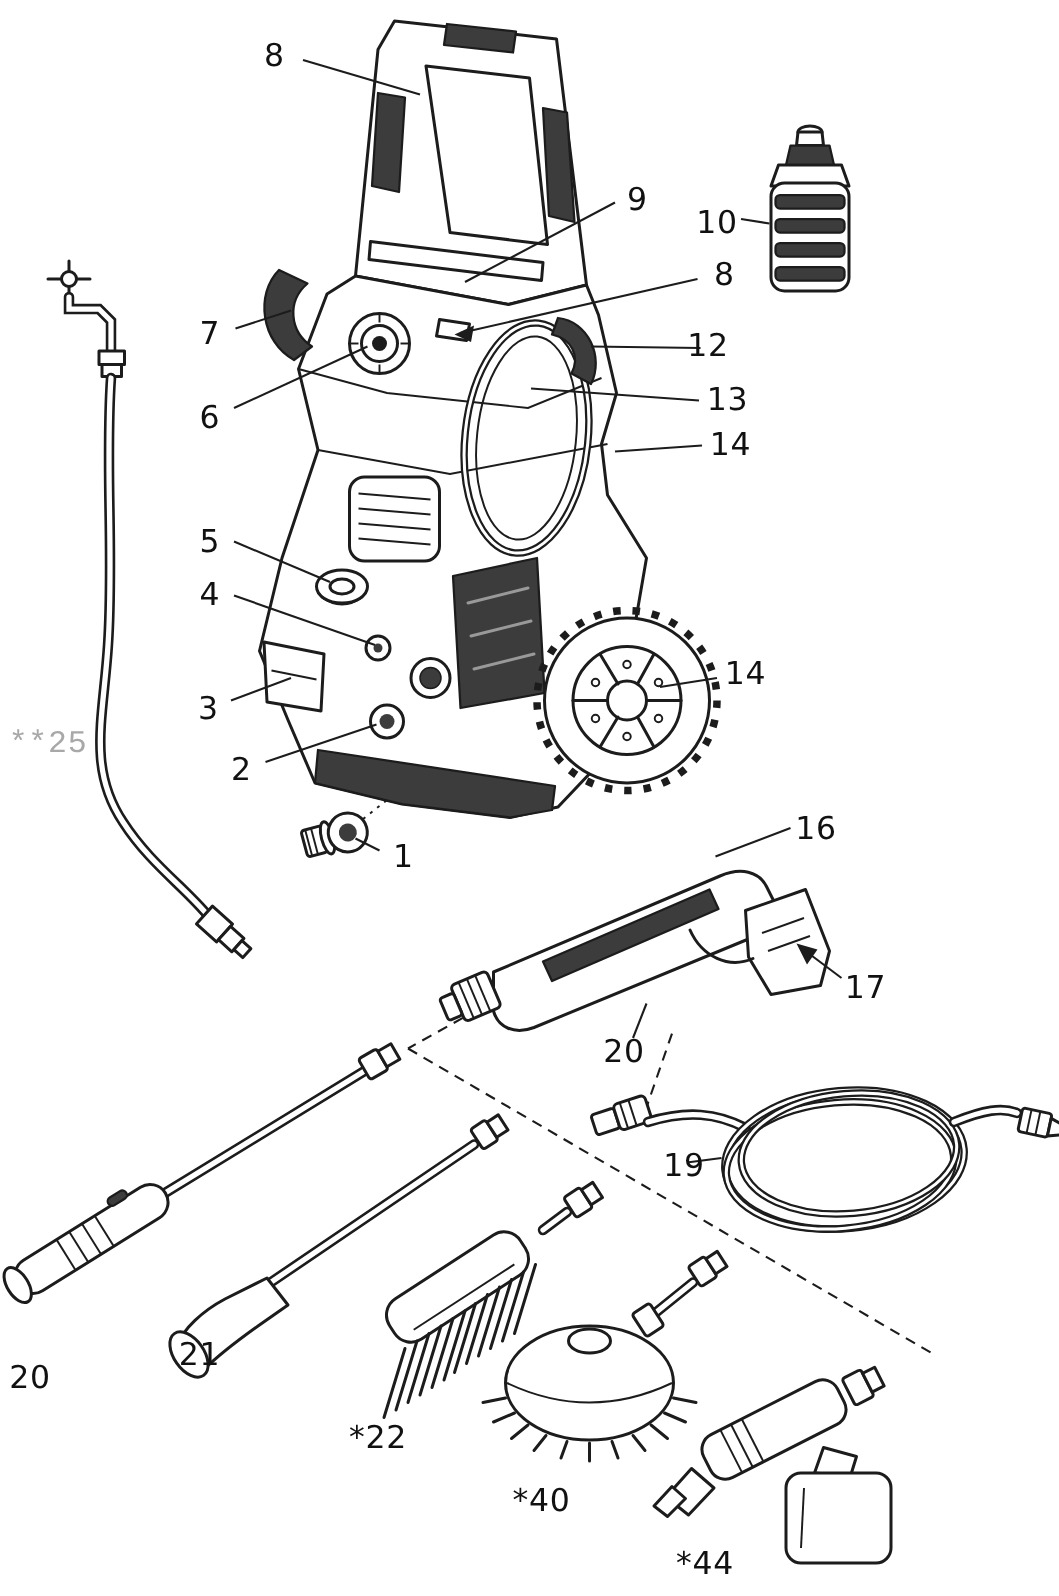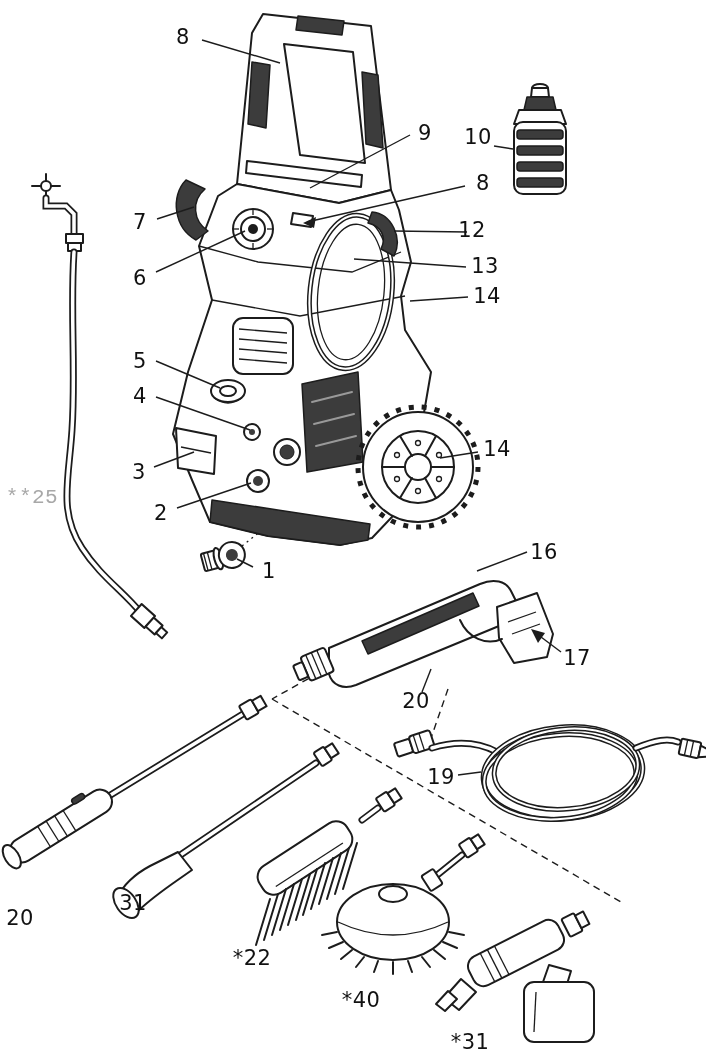--- a/index.html
+++ b/index.html
@@ -338,36 +338,36 @@
     <line class="leader" x1="527" y1="552" x2="477" y2="571"></line>
     <line class="leader" x1="561" y1="652" x2="537" y2="634"></line>
     <path d="M531,629 L545,633 L538,643 Z" fill="#1c1c1c"></path>
     <line class="leader" x1="422" y1="692" x2="431" y2="669"></line>
     <line class="leader" x1="458" y1="775" x2="481" y2="772"></line>
   </g>
 </svg>
 
   <div class="callout" style="left:183px;top:37px">8</div>
   <div class="callout" style="left:425px;top:133px">9</div>
-  <div class="callout" style="left:478px;top:137px">10</div>
+  <div class="callout" style="left:478px;top:148px">10</div>
   <div class="callout" style="left:140px;top:222px">7</div>
   <div class="callout" style="left:483px;top:183px">8</div>
   <div class="callout" style="left:472px;top:230px">12</div>
   <div class="callout" style="left:485px;top:266px">13</div>
   <div class="callout" style="left:140px;top:278px">6</div>
   <div class="callout" style="left:487px;top:296px">14</div>
   <div class="callout" style="left:140px;top:361px">5</div>
   <div class="callout" style="left:140px;top:396px">4</div>
   <div class="callout" style="left:139px;top:472px">3</div>
   <div class="callout" style="left:497px;top:449px">14</div>
   <div class="callout" style="left:161px;top:513px">2</div>
   <div class="callout muted" style="left:32px;top:497px">**25</div>
   <div class="callout" style="left:269px;top:571px">1</div>
   <div class="callout" style="left:544px;top:552px">16</div>
   <div class="callout" style="left:577px;top:658px">17</div>
   <div class="callout" style="left:416px;top:701px">20</div>
-  <div class="callout" style="left:441px;top:777px">19</div>
+  <div class="callout" style="left:456px;top:777px">19</div>
   <div class="callout" style="left:20px;top:918px">20</div>
-  <div class="callout" style="left:133px;top:903px">31</div>
+  <div class="callout" style="left:133px;top:903px">21</div>
   <div class="callout" style="left:252px;top:958px">*22</div>
   <div class="callout" style="left:361px;top:1000px">*40</div>
-  <div class="callout" style="left:470px;top:1042px">*31</div>
+  <div class="callout" style="left:470px;top:1042px">*44</div>
 </div>
 
 </body></html>

